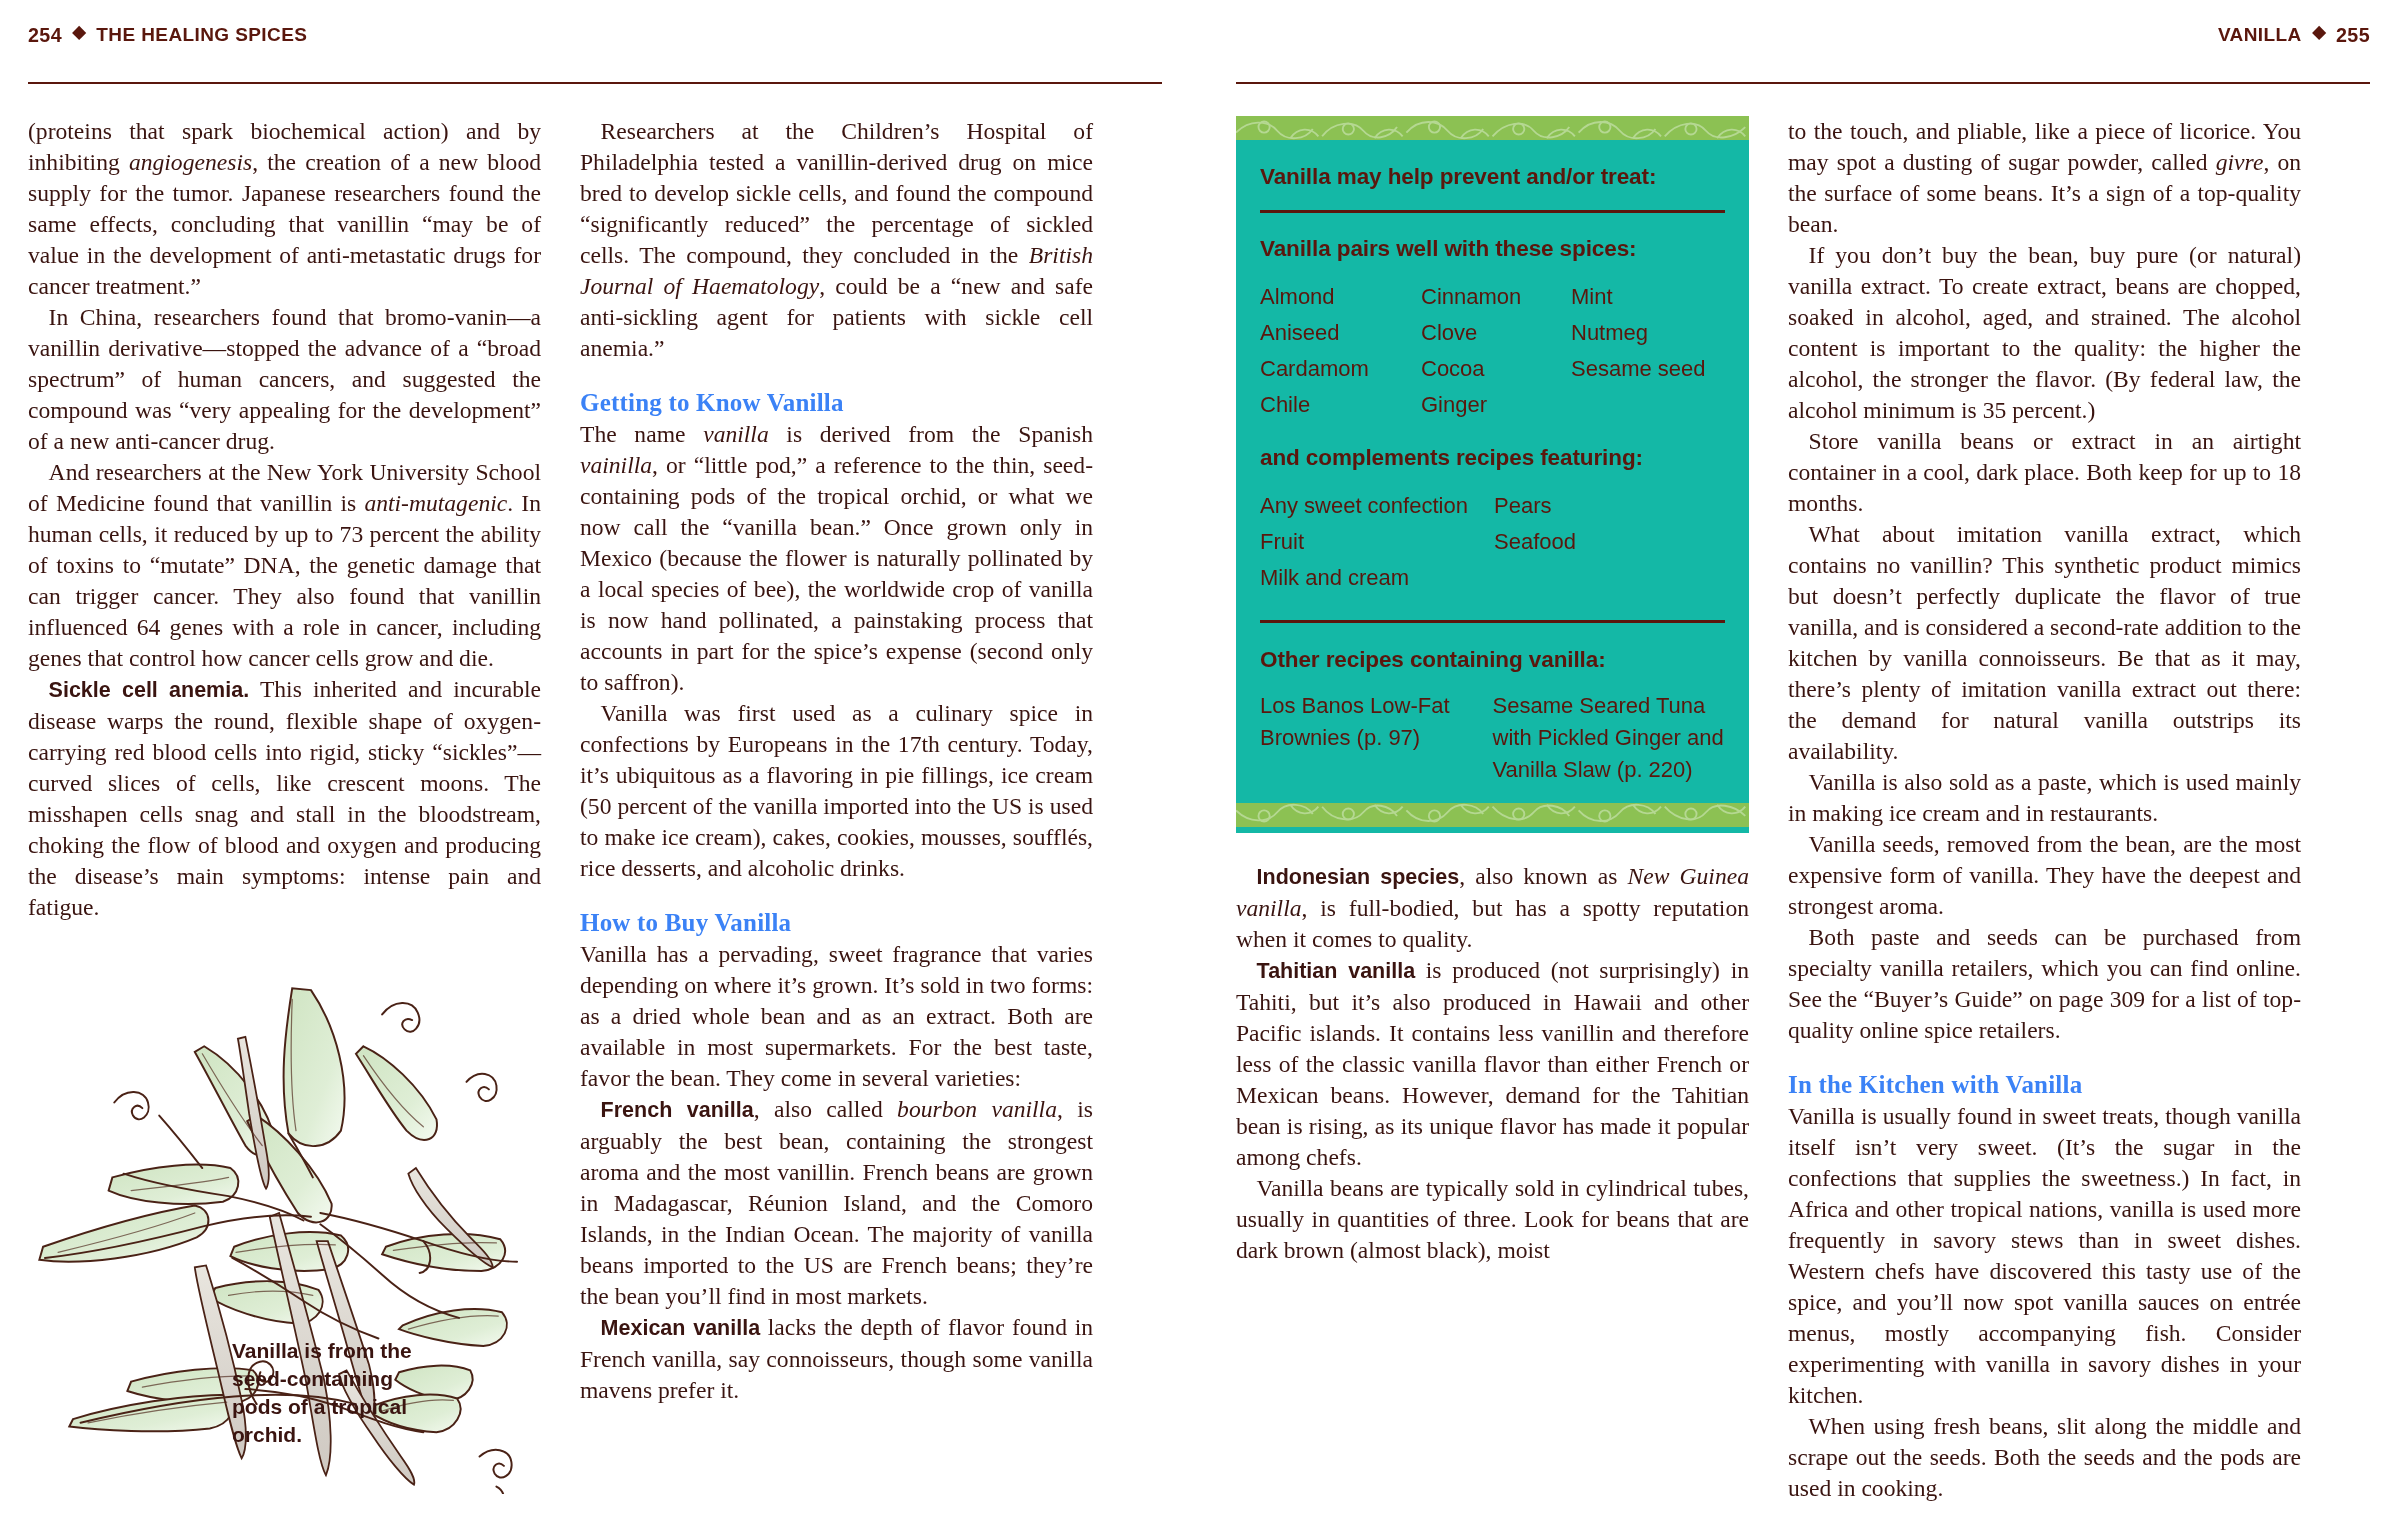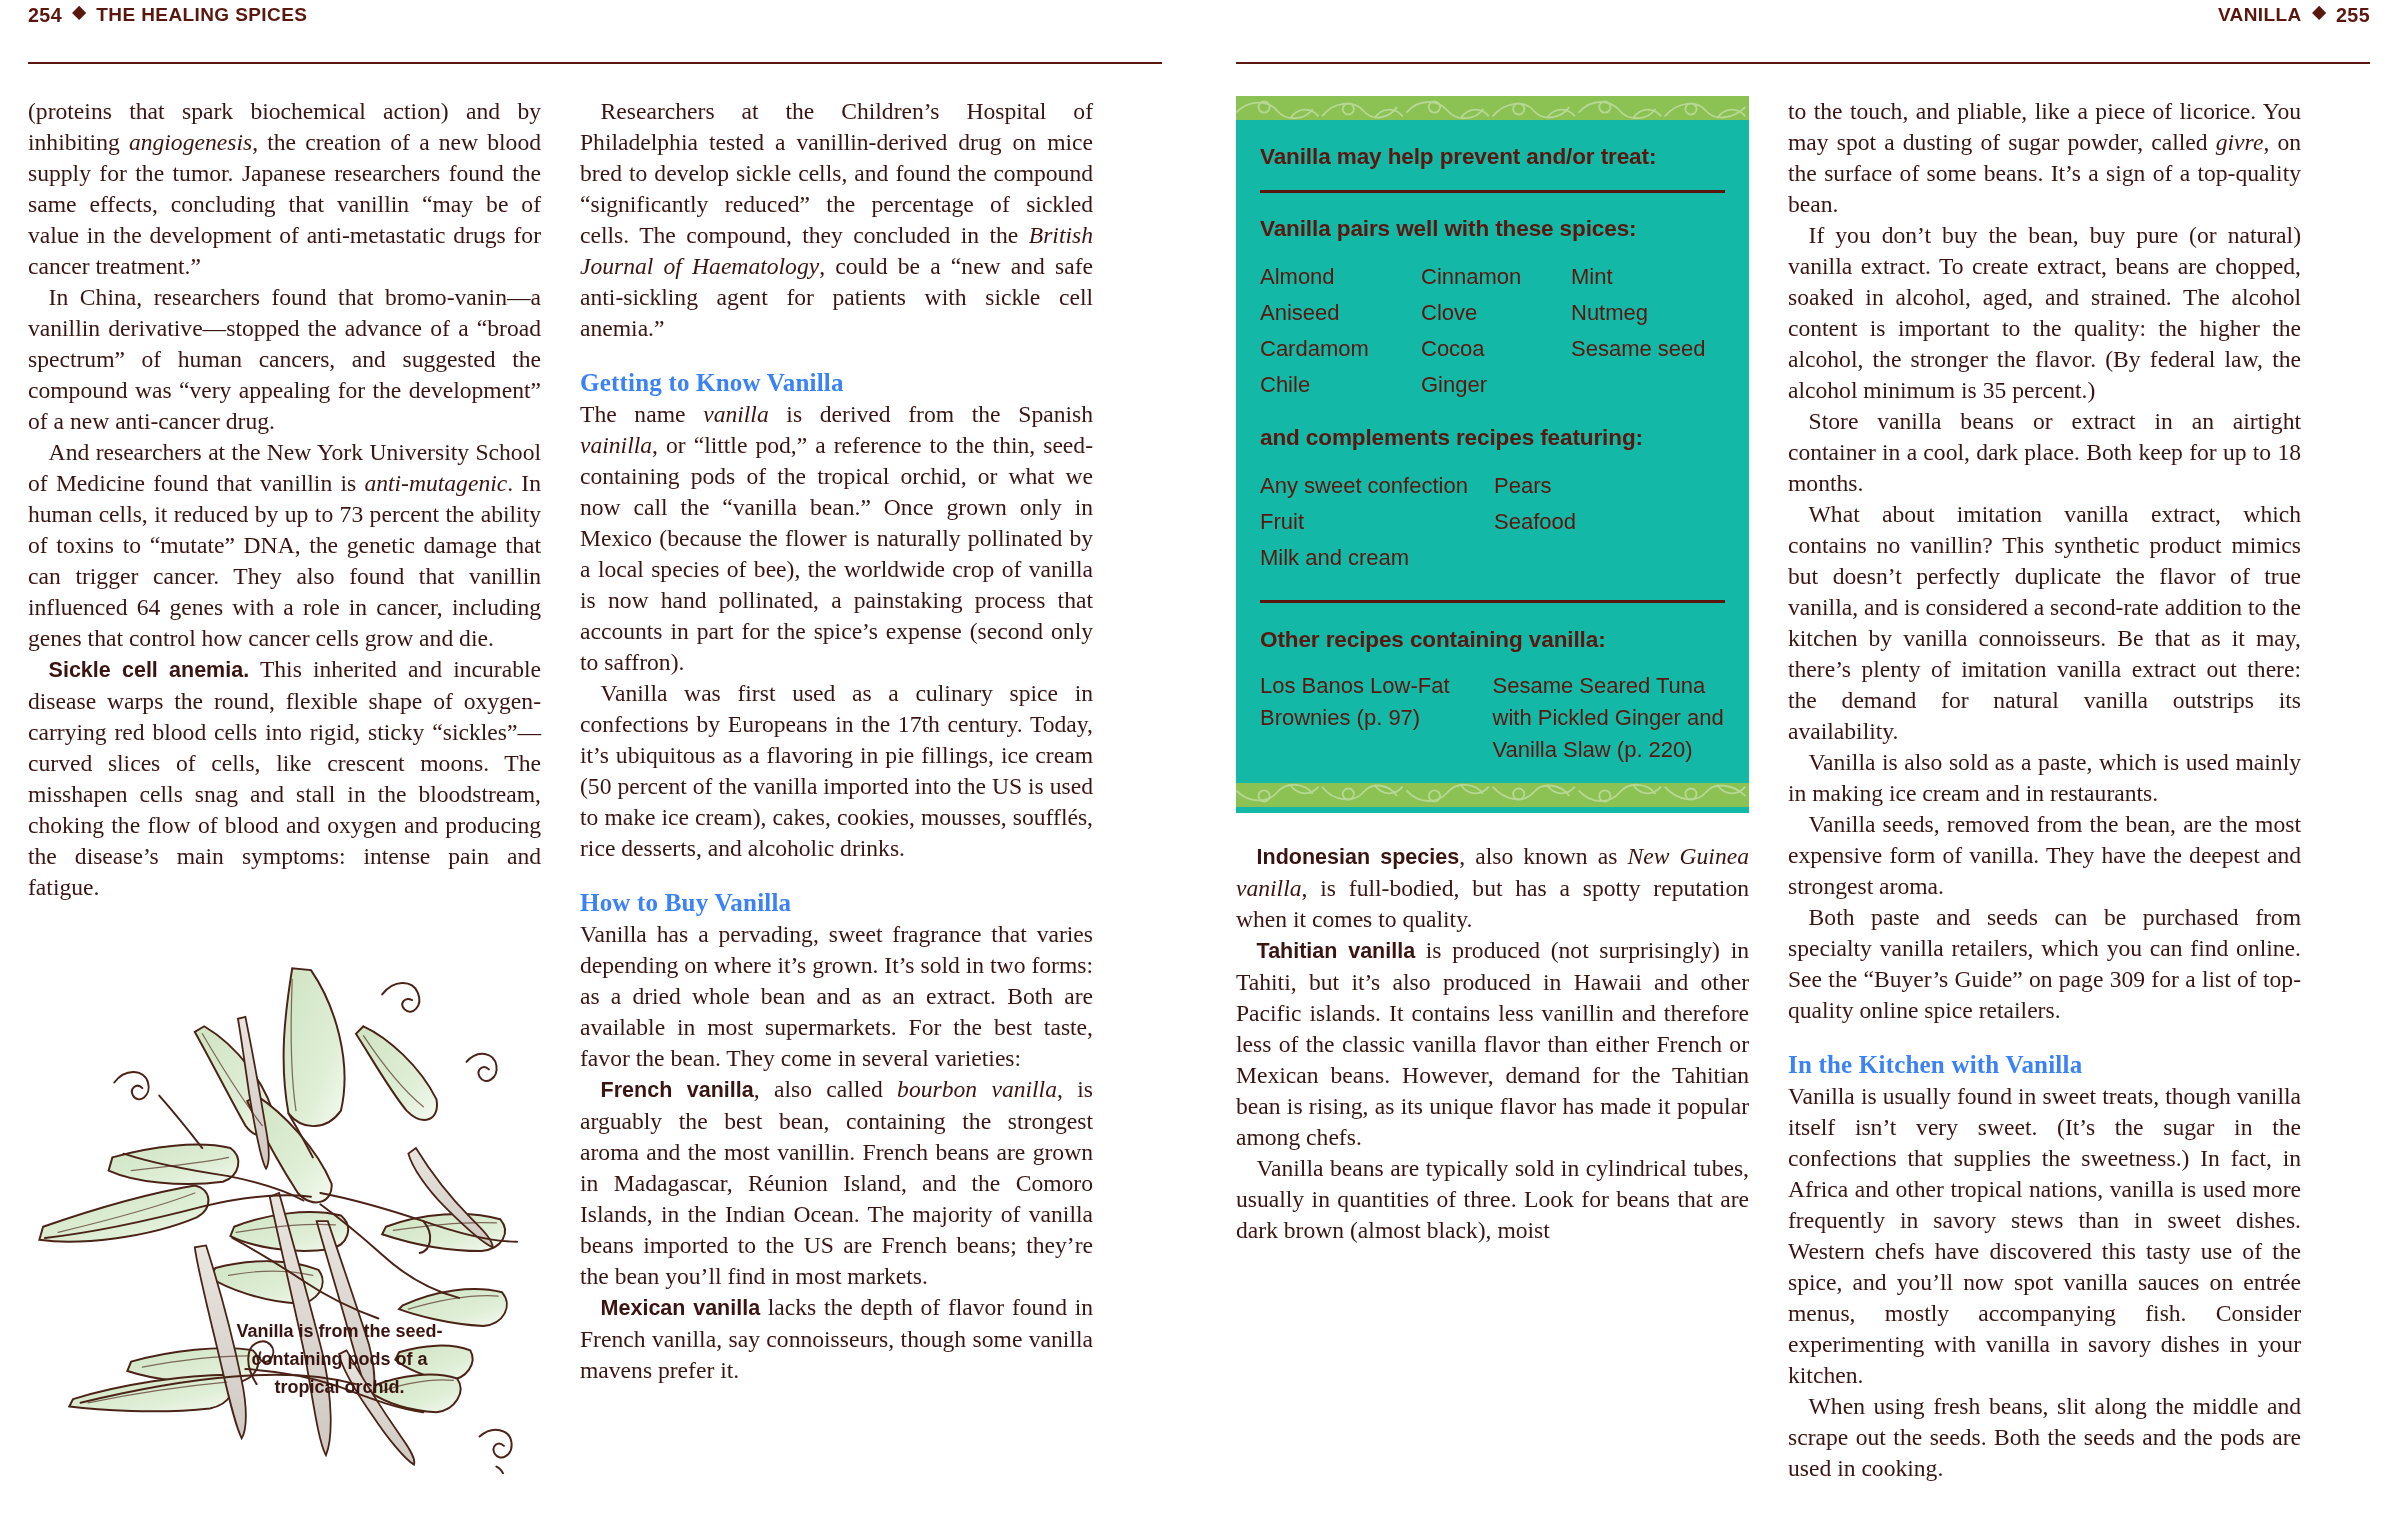--- a/index.html
+++ b/index.html
@@ -34,21 +34,21 @@
   
   .runhead {
     height: 58px;
     display: flex;
     align-items: flex-start;
     font-family: "Liberation Sans", sans-serif;
     font-weight: bold;
     font-size: 19px;
     letter-spacing: 0.4px;
     color: #5a170d;
-    padding-top: 4px;
+    padding-top: 24px;
   }
   .runhead.left  { justify-content: flex-start; }
   .runhead.right { justify-content: flex-end; }
   .runhead .folio { font-size: 19.7px; }
   .runhead .diamond {
     display: inline-block;
     width: 10.3px; height: 10.3px;
     background: #5a170d;
     transform: rotate(45deg);
     margin: 0 12px;
@@ -152,24 +152,23 @@
     margin-top: 9.4px;
   }
   .illus svg { position: absolute; left: -17px; top: 0; }
   .caption {
     position: absolute;
     left: 204px;
     top: 405px;
     width: 215px;
     font-family: "Liberation Sans", sans-serif;
     font-weight: bold;
-    font-size: 18px;
+    font-size: 21px;
     line-height: 28px;
     color: #3a1410;
-    text-align: center;
   }
 </style>
 </head>
 <body>
 
 <div class="spread">
 
   <div class="page page-left">
 
     <div class="runhead left">

